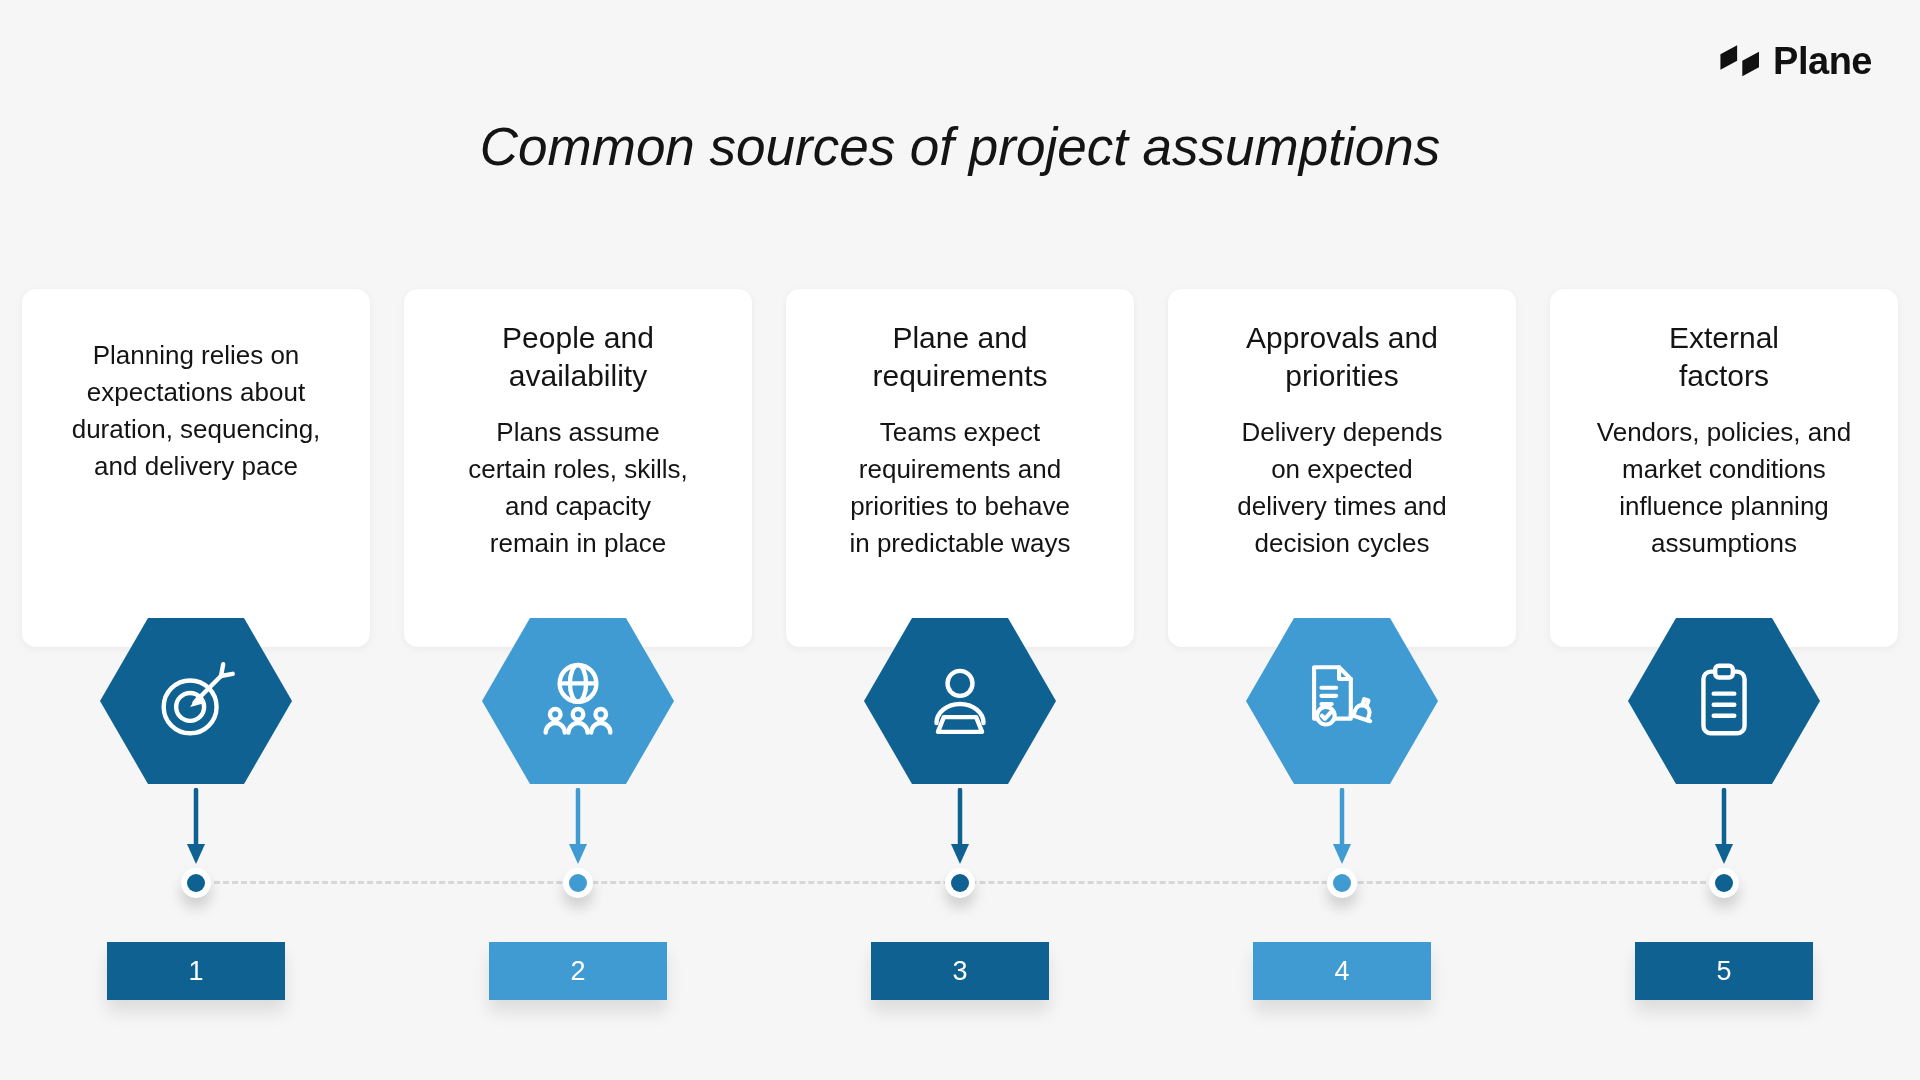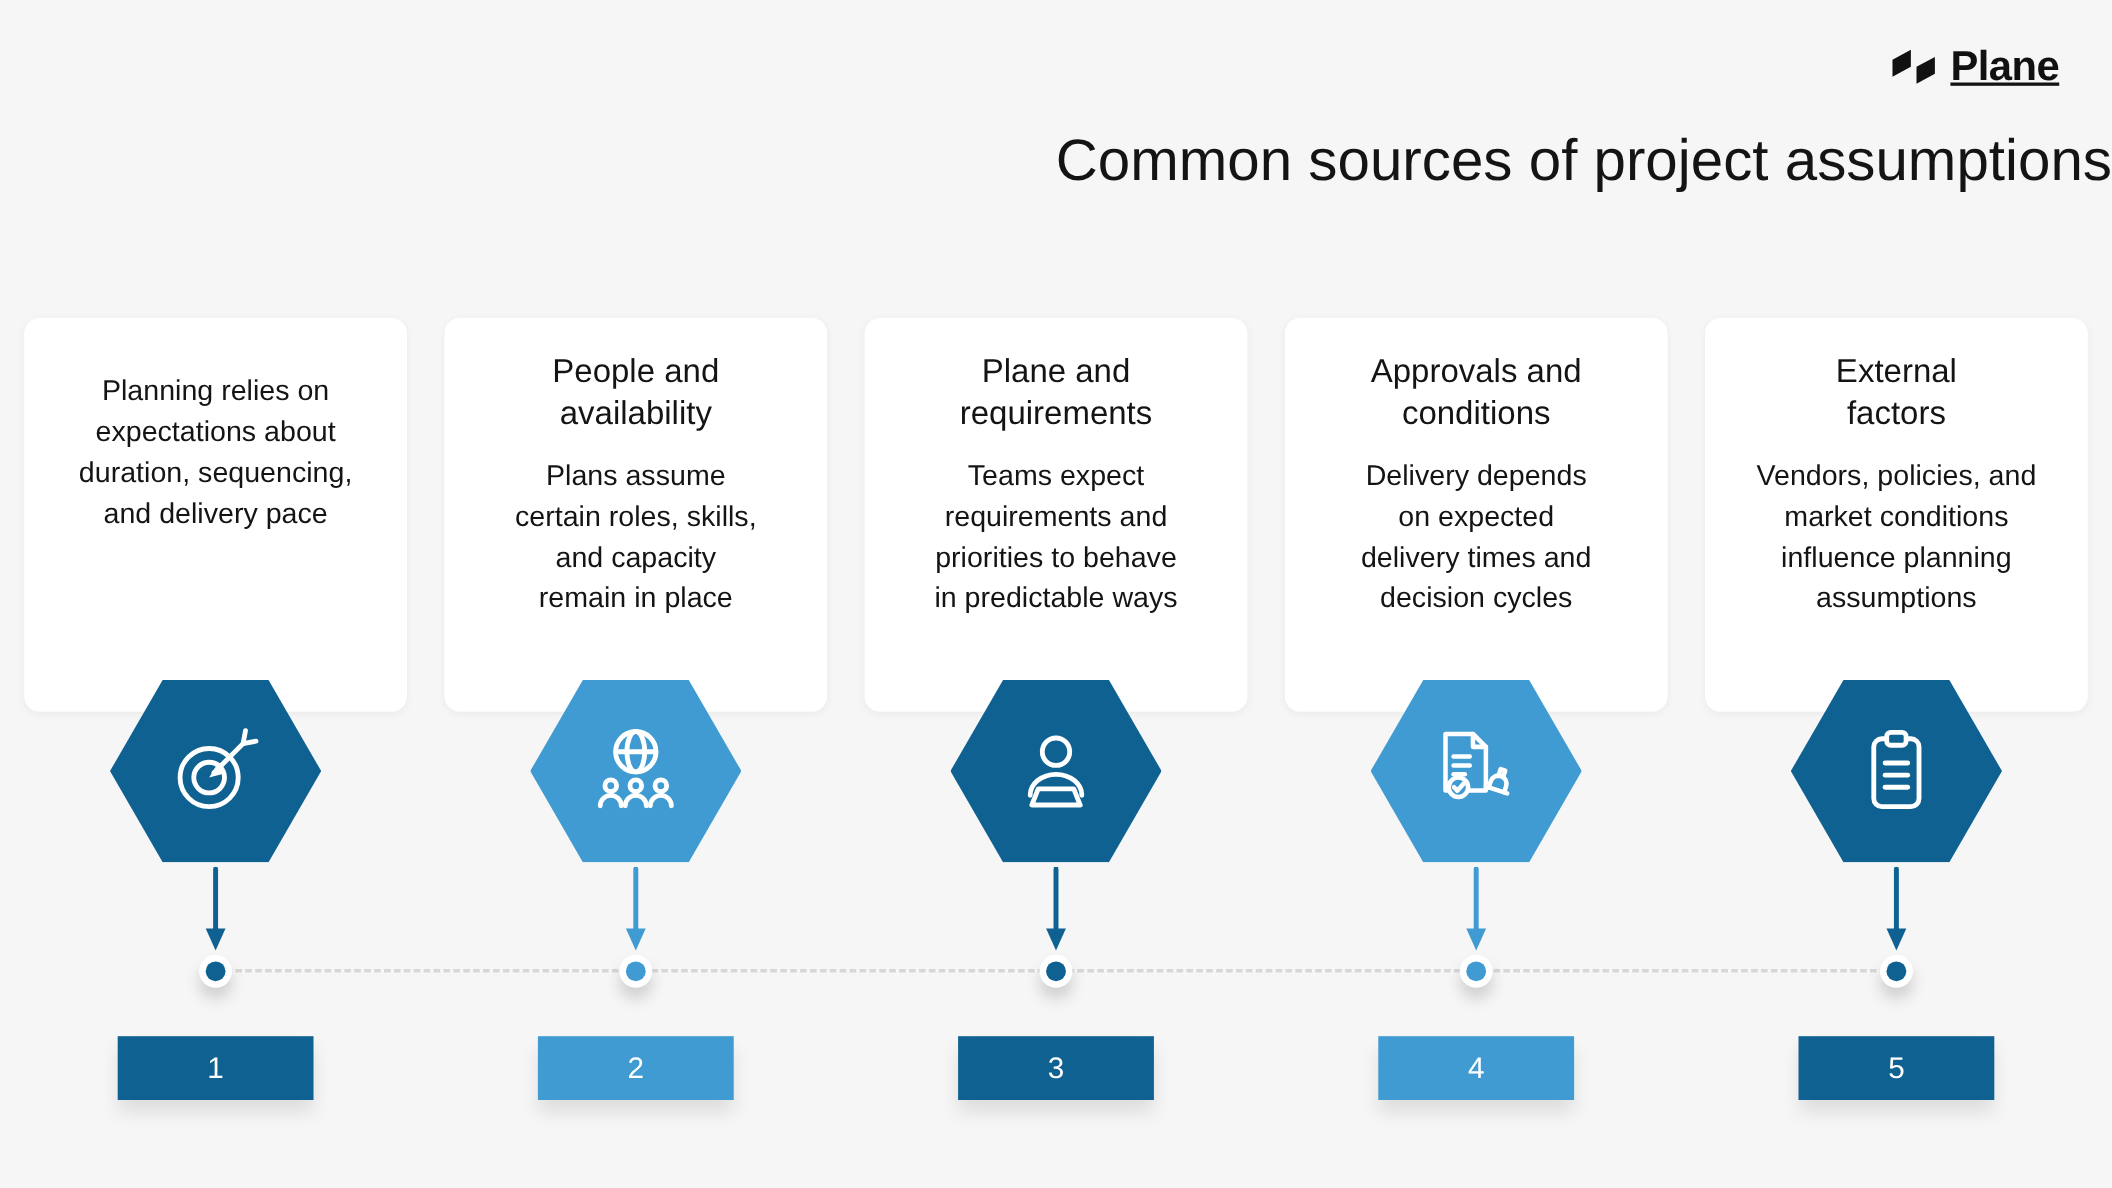--- a/index.html
+++ b/index.html
@@ -6,29 +6,29 @@
   .page{
     position:relative;
     width:1920px;height:1080px;
     overflow:hidden;
     font-family:"Liberation Sans","DejaVu Sans",sans-serif;
     color:#141414;
   }
   
   .brand{
     position:absolute;top:40px;right:48px;
-    display:flex;align-items:center;gap:10px;text-decoration:underline;
+    display:flex;align-items:center;gap:10px;
   }
   .brand-name{
     font-size:38px;font-weight:700;letter-spacing:-0.5px;color:var(--logo,#111);
   }
   .page-title{
     position:absolute;top:116px;left:0;width:100%;
-    margin:0;text-align:right;
-    font-size:53px;font-weight:500;color:var(--text,#141414);
+    margin:0;text-align:center;
+    font-size:53px;font-weight:500;color:var(--text,#141414);font-style:italic;
   }
   
   .timeline{
     position:absolute;top:881px;left:196px;width:1528px;
     border-top:3px dashed var(--dash,#d7d7d7);
     z-index:1;
   }
   
   .board{
     position:absolute;top:289px;left:22px;right:22px;
@@ -192,21 +192,21 @@
       </svg>
       <div class="dot">
         <div class="dot-core"></div>
       </div>
       <div class="number-box">3</div>
     </div>
 
     <div class="column tone-light">
       <div class="card">
         <div class="card-title">Approvals and
-conditions</div>
+priorities</div>
         <div class="card-desc">Delivery depends
 on expected
 delivery times and
 decision cycles</div>
       </div>
       <div class="hexagon">
         <div class="icon">
             <svg viewBox="0 0 64 64">
               <g fill="none" stroke="#fff" stroke-width="2.8" stroke-linecap="round" stroke-linejoin="round">
                 <path d="M13 9 h17 l8 8 v27 H13 Z"></path>

